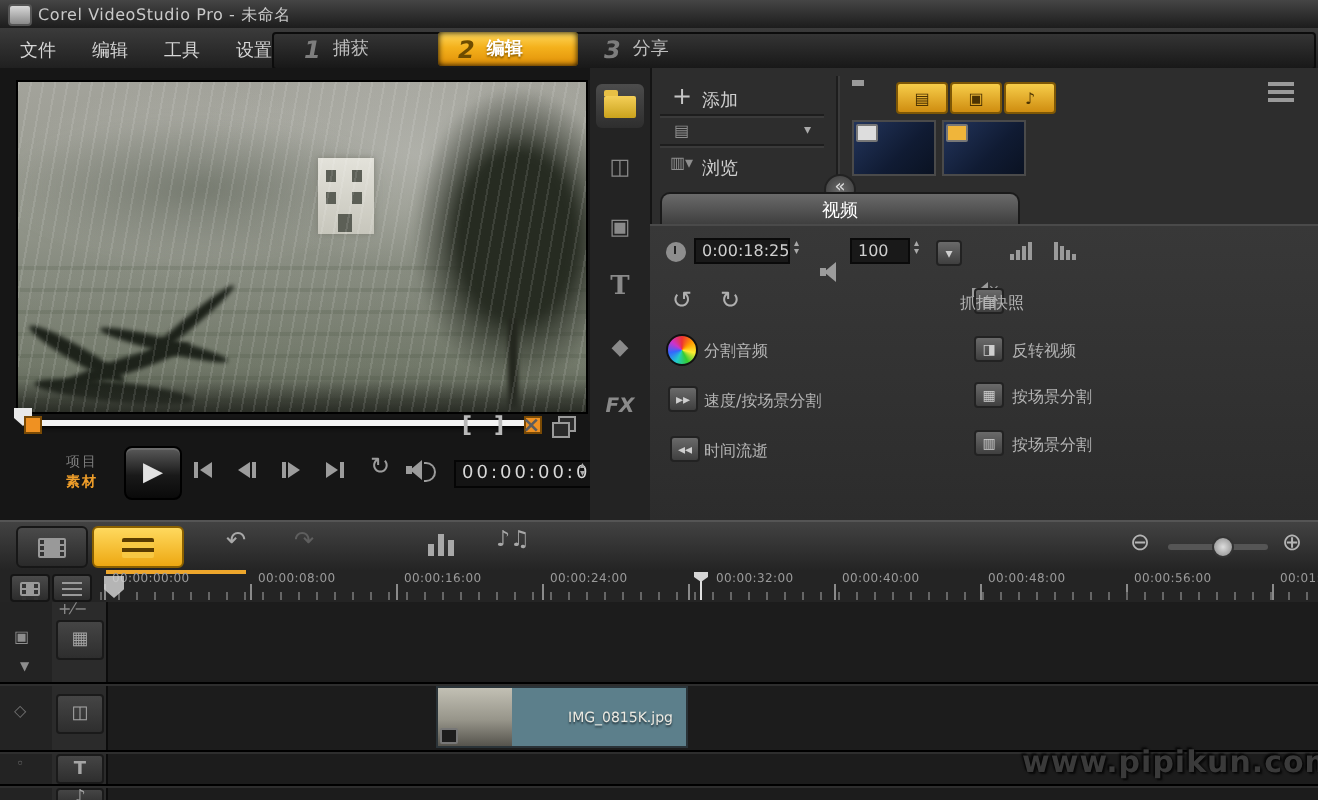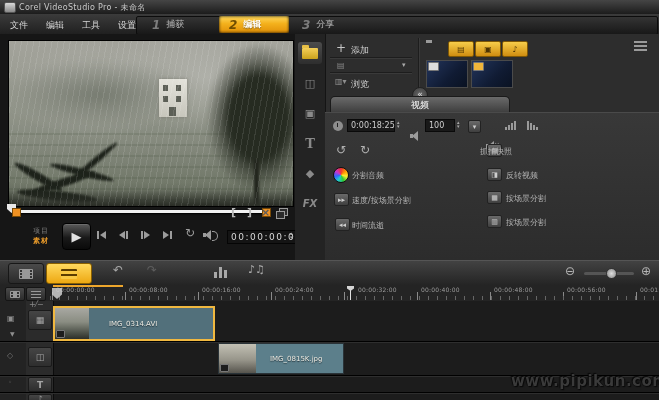--- a/index.html
+++ b/index.html
@@ -376,32 +376,24 @@
   <div class="abs" style="left:7px;top:351px;font-size:8px;color:#6e6e6e">◇</div>
   <div class="abs trackbtn" style="top:347px">◫</div>
   <div class="abs row-sep" style="top:375px"></div>
 
   <div class="abs" style="left:8px;top:378px;font-size:7px;color:#6e6e6e">◦</div>
   <div class="abs trackbtn" style="top:377px;height:13px;font-weight:bold">T</div>
   <div class="abs row-sep" style="top:392px"></div>
 
   <div class="abs trackbtn" style="top:394px;height:8px">♪</div>
 
-  <div class="abs clip" style="left:53px;top:306px;width:162px;height:35px;border:2px solid #f0b840;box-sizing:border-box;background:#52707b">
-    <div class="clip-thumb" style="width:34px;background:linear-gradient(#a8a8a2,#8a8d82 45%,#4c5148 80%,#2c2f29)">
-      <span class="clip-badge"></span>
-    </div>
-    <div class="clip-body" style="padding-left:20px">
-      <span class="clip-label">IMG_0314.AVI</span>
-    </div>
-  </div>
   <div class="abs clip" style="left:218px;top:343px;width:126px;height:31px;border:1px solid #2a3338;box-sizing:border-box;background:#5c7f8b">
     <div class="clip-thumb" style="width:37px;background:linear-gradient(#c2c0b4,#97958a 55%,#56544d)">
       <span class="clip-badge"></span>
     </div>
-    <div class="clip-body" style="padding-left:14px">
+    <div class="clip-body" style="padding-left:28px">
       <span class="clip-label">IMG_0815K.jpg</span>
     </div>
   </div>
 
   <div class="abs watermark">www.pipikun.com</div>
 
 </div>
 
 </body></html>

